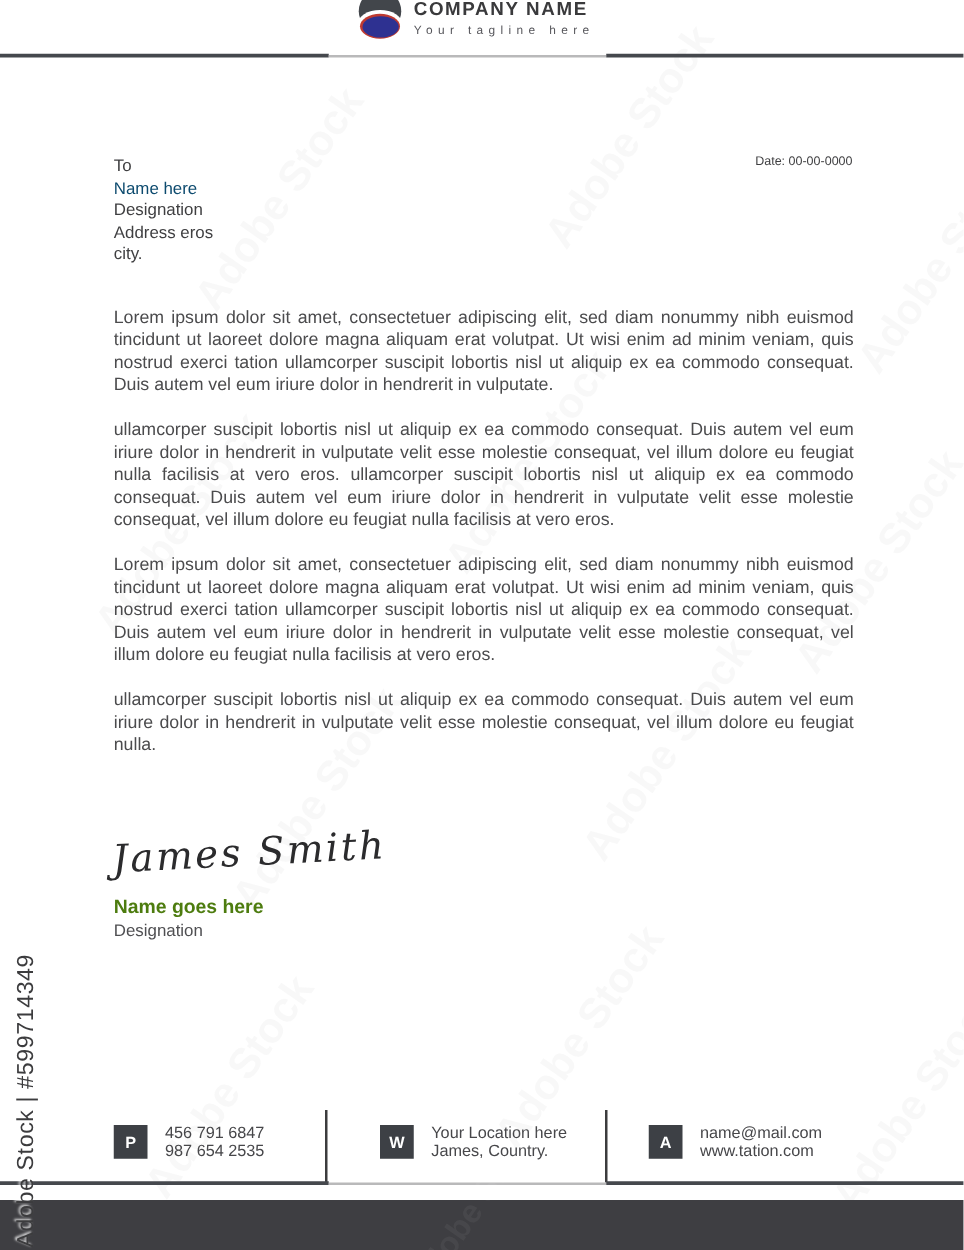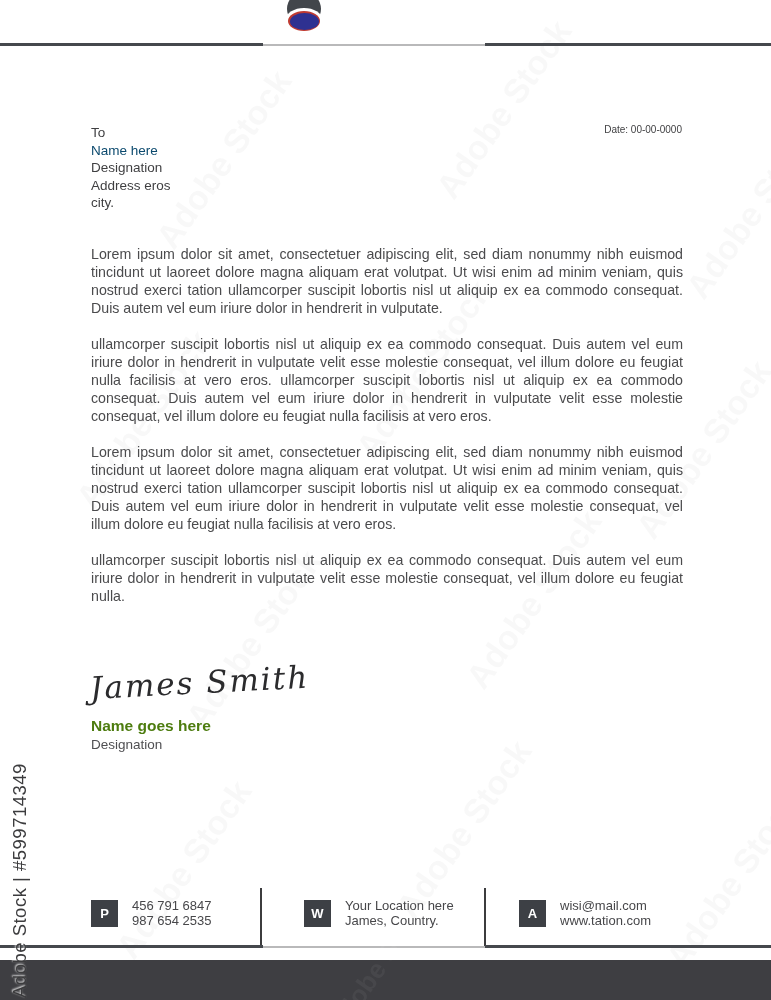--- a/index.html
+++ b/index.html
@@ -94,20 +94,24 @@
   <span class="wm-tile" style="left:80px;top:850px">Adobe Stock</span>
   <span class="wm-tile" style="left:360px;top:810px">Adobe Stock</span>
   <span class="wm-tile" style="left:630px;top:860px">Adobe Stock</span>
 
   <div class="logo">
     <div class="ball"></div>
     <div class="rim-white"></div>
     <div class="rim-red"></div>
     <div class="dot-blue"></div>
   </div>
+  <div class="company-block">
+    <div class="company-name">COMPANY NAME</div>
+    <div class="tagline">Your tagline here</div>
+  </div>
   <div class="rule top">
     <div class="seg-dark-l"></div>
     <div class="seg-light"></div>
     <div class="seg-dark-r"></div>
   </div>
 
   <div class="recipient">
     <div>To</div>
     <div class="red">Name here</div>
     <div>Designation</div>
@@ -141,21 +145,21 @@
     <div class="sq">W</div>
     <div class="lines">
       <div>Your Location here</div>
       <div>James, Country.</div>
     </div>
   </div>
   <div class="v-divider d2"></div>
   <div class="contact c3">
     <div class="sq">A</div>
     <div class="lines">
-      <div>wisi@mail.com</div>
+      <div>name@mail.com</div>
       <div>www.tation.com</div>
     </div>
   </div>
 
   <div class="rule bottom">
     <div class="seg-dark-l"></div>
     <div class="seg-light"></div>
     <div class="seg-dark-r"></div>
   </div>
   <div class="bottom-bar">

